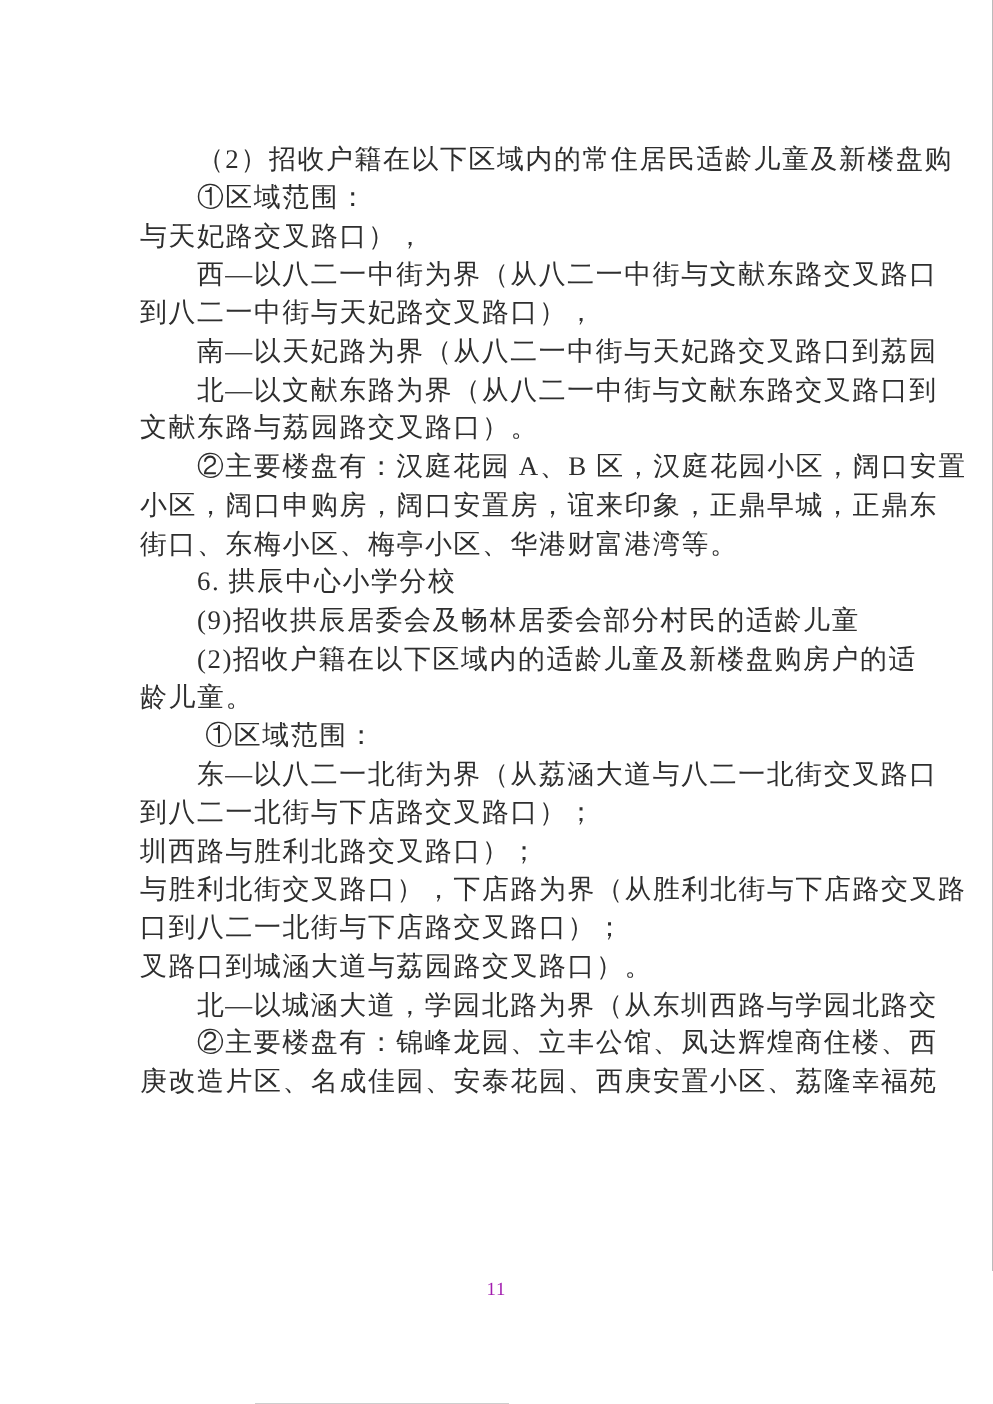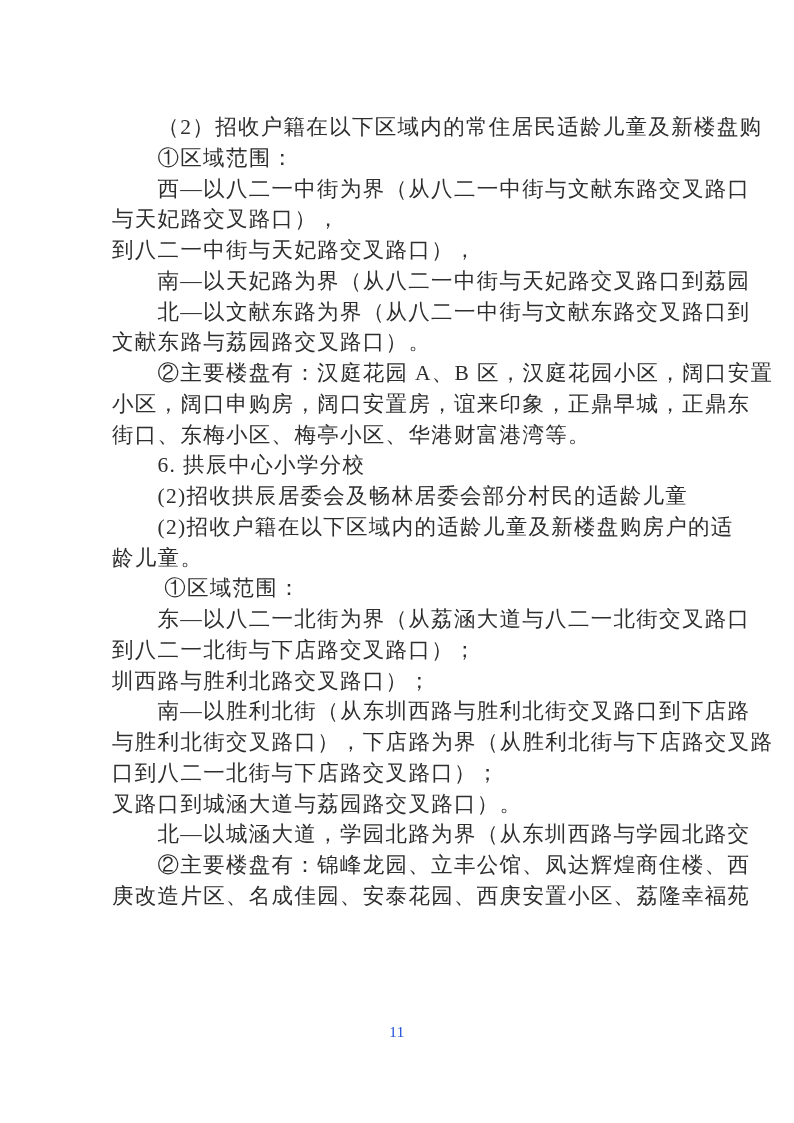--- a/index.html
+++ b/index.html
@@ -37,48 +37,47 @@
     padding-left: 45.5px;
   }
   .footer {
     position: absolute;
     top: 1024px;
     left: 0;
     width: 794px;
     text-align: center;
     font-size: 15px;
     letter-spacing: 0.5px;
-    color: #1d4ed8;
+    color: #a21caf;
   }
 </style>
 </head>
 <body>
 
 <div class="page">
   <div class="body-text">
     <div class="line ind">（2）招收户籍在以下区域内的常住居民适龄儿童及新楼盘购</div>
     <div class="line ind">①区域范围：</div>
+    <div class="line">与天妃路交叉路口），</div>
     <div class="line ind">西—以八二一中街为界（从八二一中街与文献东路交叉路口</div>
-    <div class="line">与天妃路交叉路口），</div>
     <div class="line">到八二一中街与天妃路交叉路口），</div>
     <div class="line ind">南—以天妃路为界（从八二一中街与天妃路交叉路口到荔园</div>
     <div class="line ind">北—以文献东路为界（从八二一中街与文献东路交叉路口到</div>
     <div class="line">文献东路与荔园路交叉路口）。</div>
     <div class="line ind">②主要楼盘有：汉庭花园 A、B 区，汉庭花园小区，阔口安置</div>
     <div class="line">小区，阔口申购房，阔口安置房，谊来印象，正鼎早城，正鼎东</div>
     <div class="line">街口、东梅小区、梅亭小区、华港财富港湾等。</div>
     <div class="line ind">6. 拱辰中心小学分校</div>
-    <div class="line ind">(2)招收拱辰居委会及畅林居委会部分村民的适龄儿童</div>
+    <div class="line ind">(9)招收拱辰居委会及畅林居委会部分村民的适龄儿童</div>
     <div class="line ind">(2)招收户籍在以下区域内的适龄儿童及新楼盘购房户的适</div>
     <div class="line">龄儿童。</div>
     <div class="line ind"> ①区域范围：</div>
     <div class="line ind">东—以八二一北街为界（从荔涵大道与八二一北街交叉路口</div>
     <div class="line">到八二一北街与下店路交叉路口）；</div>
     <div class="line">圳西路与胜利北路交叉路口）；</div>
-    <div class="line ind">南—以胜利北街（从东圳西路与胜利北街交叉路口到下店路</div>
     <div class="line">与胜利北街交叉路口），下店路为界（从胜利北街与下店路交叉路</div>
     <div class="line">口到八二一北街与下店路交叉路口）；</div>
     <div class="line">叉路口到城涵大道与荔园路交叉路口）。</div>
     <div class="line ind">北—以城涵大道，学园北路为界（从东圳西路与学园北路交</div>
     <div class="line ind">②主要楼盘有：锦峰龙园、立丰公馆、凤达辉煌商住楼、西</div>
     <div class="line">庚改造片区、名成佳园、安泰花园、西庚安置小区、荔隆幸福苑</div>
   </div>
 
   <div class="footer">11</div>
 </div>

